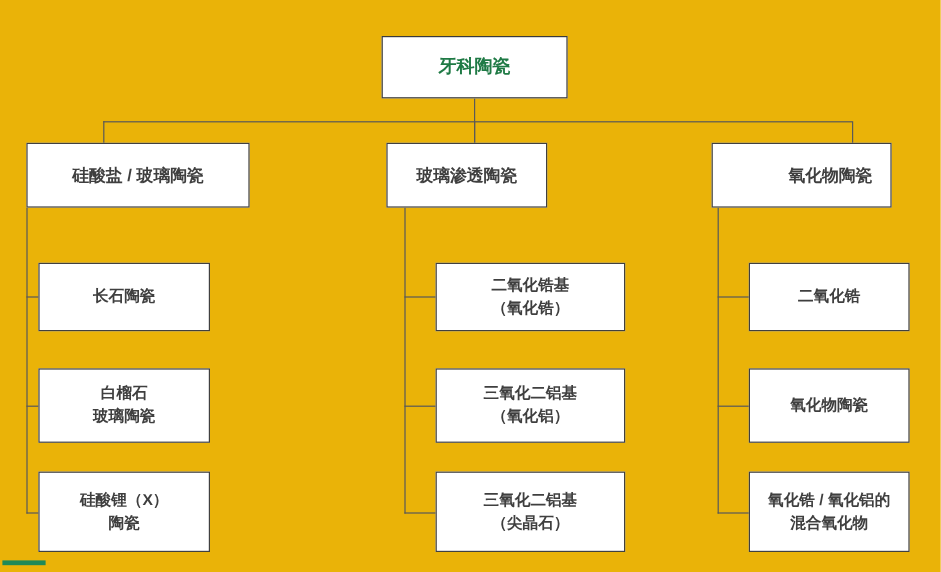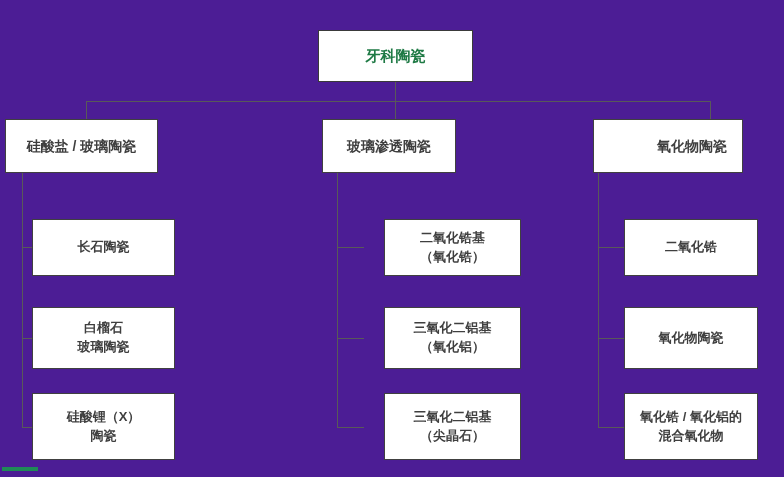--- a/index.html
+++ b/index.html
@@ -7,21 +7,21 @@
     padding: 0;
     background: #ffffff;
   }
   body {
     font-family: "Liberation Sans", "DejaVu Sans", sans-serif;
   }
   #canvas {
     position: relative;
     width: 784px;
     height: 477px;
-    background: #4c1d95;
+    background: #eab308;
     overflow: hidden;
   }
 
   
   .node {
     position: absolute;
     box-sizing: border-box;
     border: 1px solid #404040;
     background: #ffffff;
     display: flex;
@@ -45,32 +45,32 @@
     height: 52px;
     border-color: #3a3a3a;
     color: #1f7a45;
     font-size: 15px;
   }
   .node-l2 {
     top: 119px;
     height: 54px;
     font-size: 14px;
   }
-  .node-l2.c0 { left: 5px;   width: 153px; }
+  .node-l2.c0 { left: 22px;   width: 186px; }
   .node-l2.c1 { left: 322px; width: 134px; }
   .node-l2.c2 { left: 593px; width: 150px; padding-left: 48px; }
 
   .node-leaf {
     font-size: 13px;
     font-weight: bold;
     color: #3f3f3f;
   }
   
   .col0 { left: 32px;  width: 143px; }
-  .col1 { left: 384px; width: 137px; }
+  .col1 { left: 363px; width: 158px; }
   .col2 { left: 624px; width: 134px; }
 
   
   .row0 { top: 219px; height: 57px; }
   .row1 { top: 307px; height: 62px; }
   .row2 { top: 393px; height: 67px; }
 
   
   .line {
     position: absolute;

